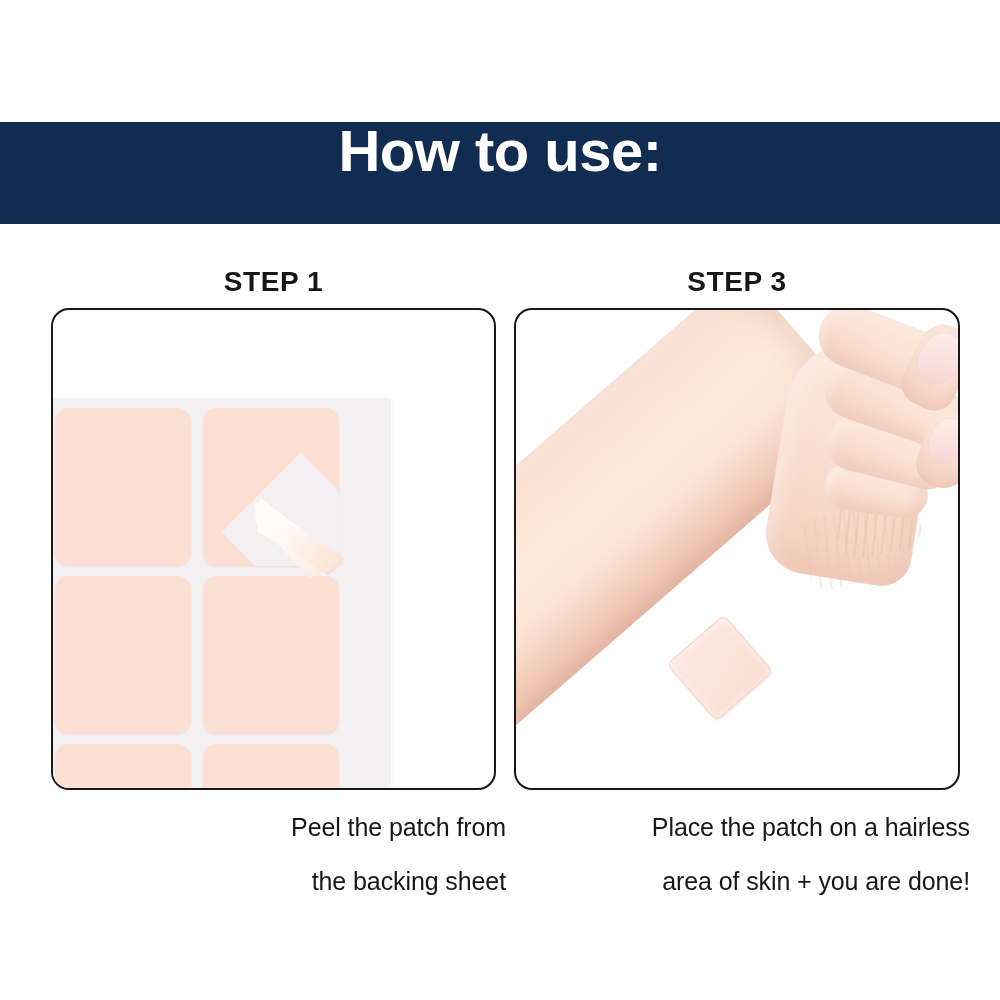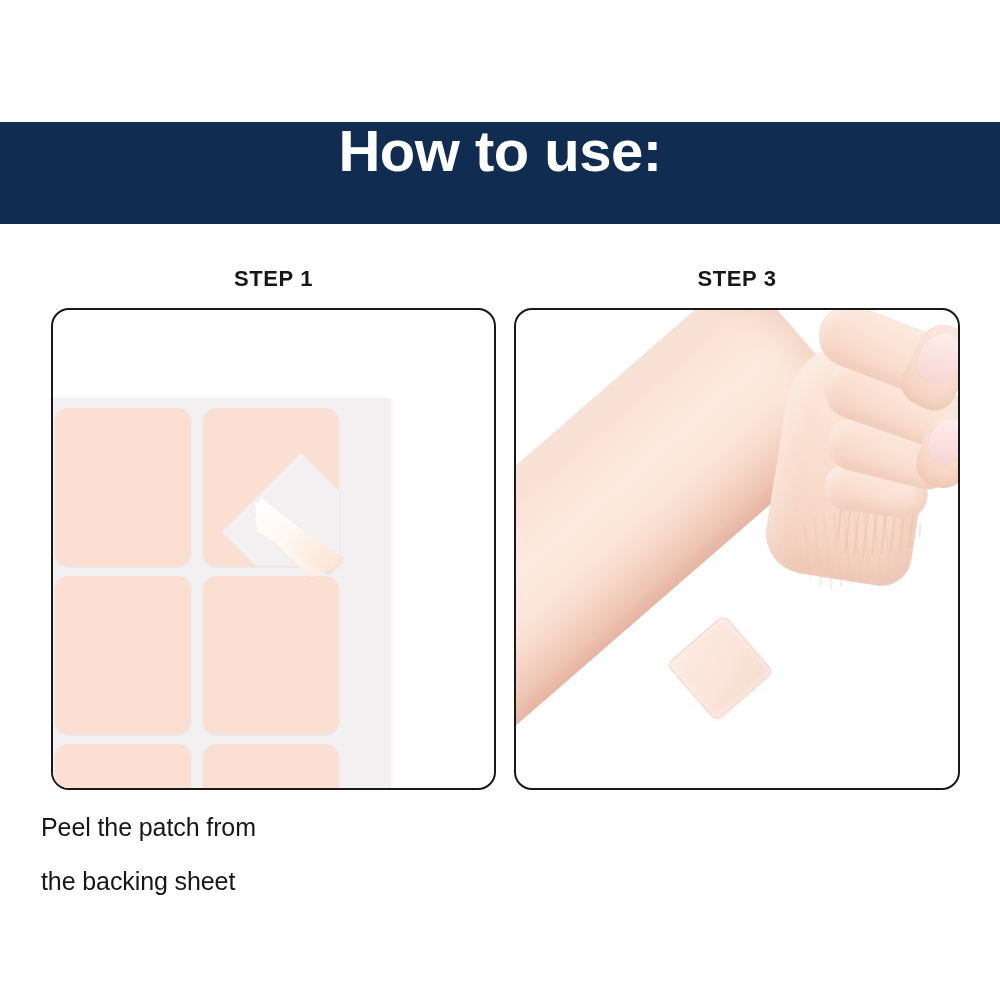--- a/index.html
+++ b/index.html
@@ -37,21 +37,21 @@
     font-size: 58px;
     font-weight: bold;
     letter-spacing: -0.5px;
     line-height: 1;
   }
 
   
   .step-label {
     position: absolute;
     top: 266px;
-    font-size: 22px;
+    font-size: 28px;
     font-weight: bold;
     color: #17171a;
     letter-spacing: 0.6px;
     text-align: center;
   }
   .step-label.one { left: 51px; width: 445px; }
   .step-label.two { left: 514px; width: 446px; }
 
   
   .card {
@@ -66,21 +66,21 @@
   .card.left  { left: 51px;  width: 445px; }
   .card.right { left: 514px; width: 446px; }
 
   
   .caption {
     position: absolute;
     top: 812px;
     font-size: 25px;
     line-height: 1.22;
     color: #17171a;
-    text-align: left;
+    text-align: right;
     letter-spacing: -0.1px;
   }
   .caption.one { left: 41px;  width: 465px; }
   .caption.two { left: 504px; width: 466px; }
   .caption .l2 { display: block; margin-top: 23px; }
 
   
   .sheet {
     position: absolute;
     left: -6px;
@@ -366,14 +366,18 @@
 
       <div class="tip tip-middle"></div>
       <div class="nail nail-middle"></div>
       <div class="tip tip-index"></div>
       <div class="nail nail-index"></div>
 
       <div class="applied-patch"></div>
     </div>
   </div>
 
+  <div class="caption two">
+    <span>Place the patch on a hairless</span>
+    <span class="l2">area of skin + you are done!</span>
+  </div>
 
 </div>
 
 </body></html>

